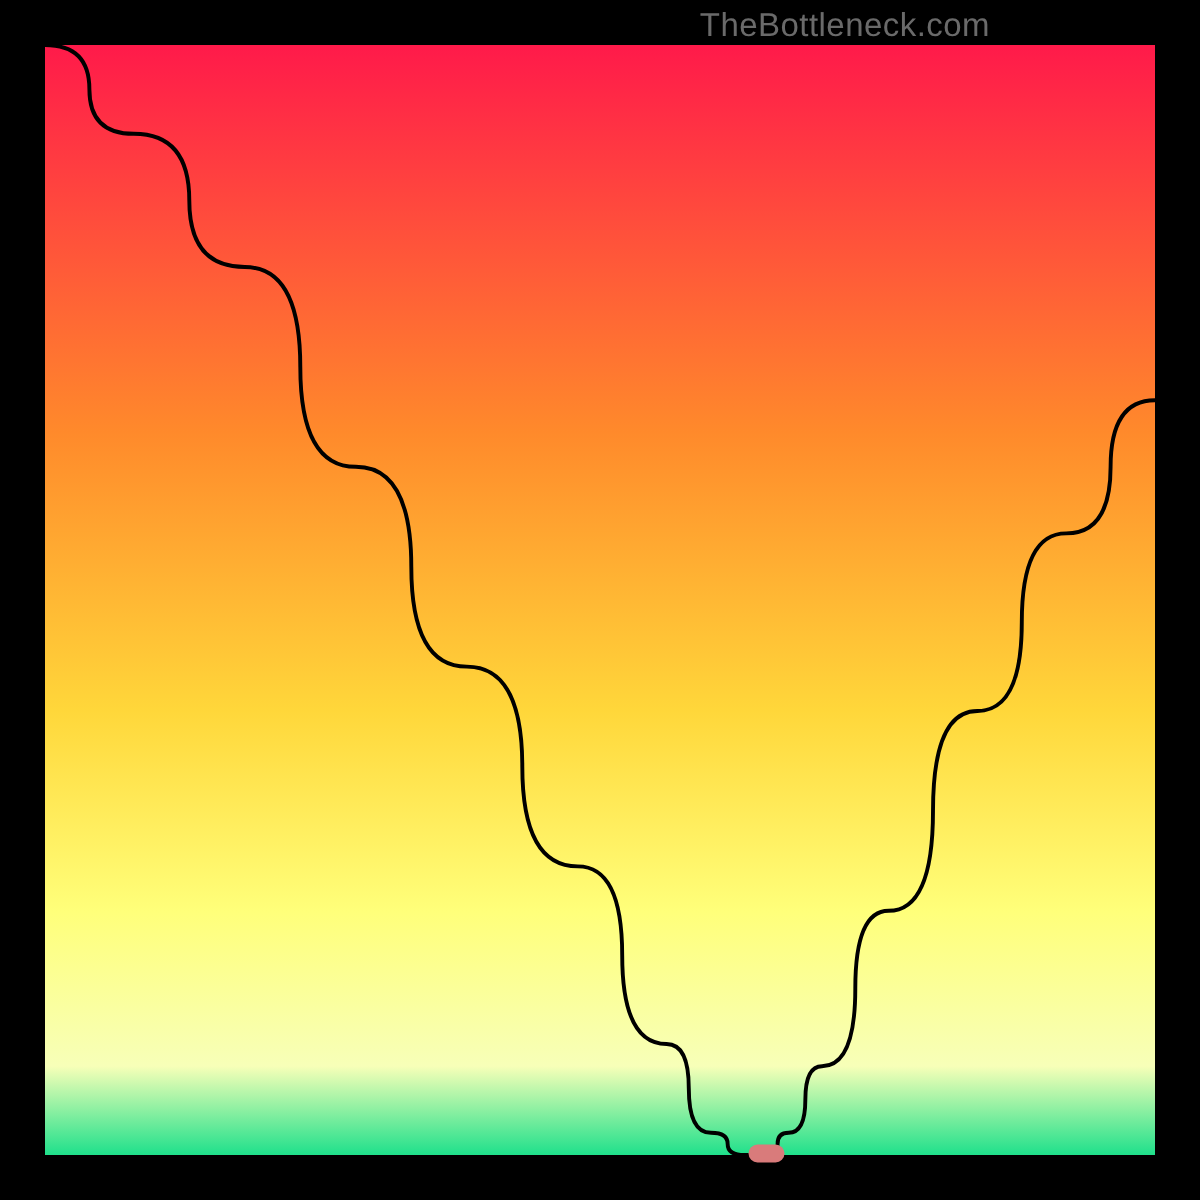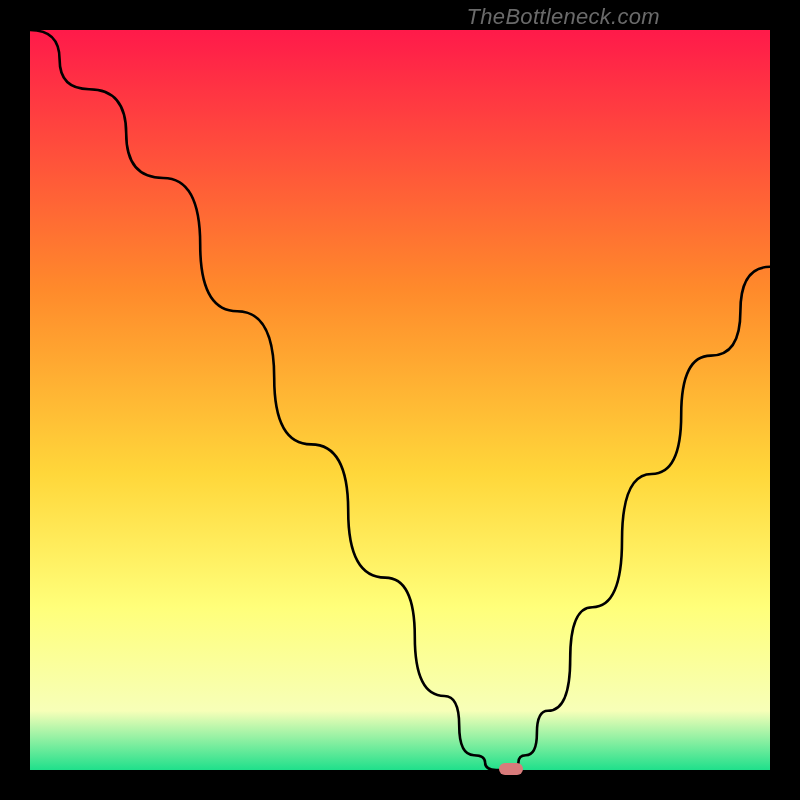--- a/index.html
+++ b/index.html
@@ -9,21 +9,20 @@
     height: 800px;
     overflow: hidden;
     background: #000;
     font-family: Arial, Helvetica, sans-serif;
   }
   .frame {
     position: relative;
     width: 672px;
     height: 800px;
     background: #000;
-    font-style: italic;
   }
   .watermark {
     position: absolute;
     top: 4px;
     right: 12px;
     color: #6a6a6a;
     font-size: 22px;
     font-weight: 500;
     letter-spacing: 0.3px;
     z-index: 20;

